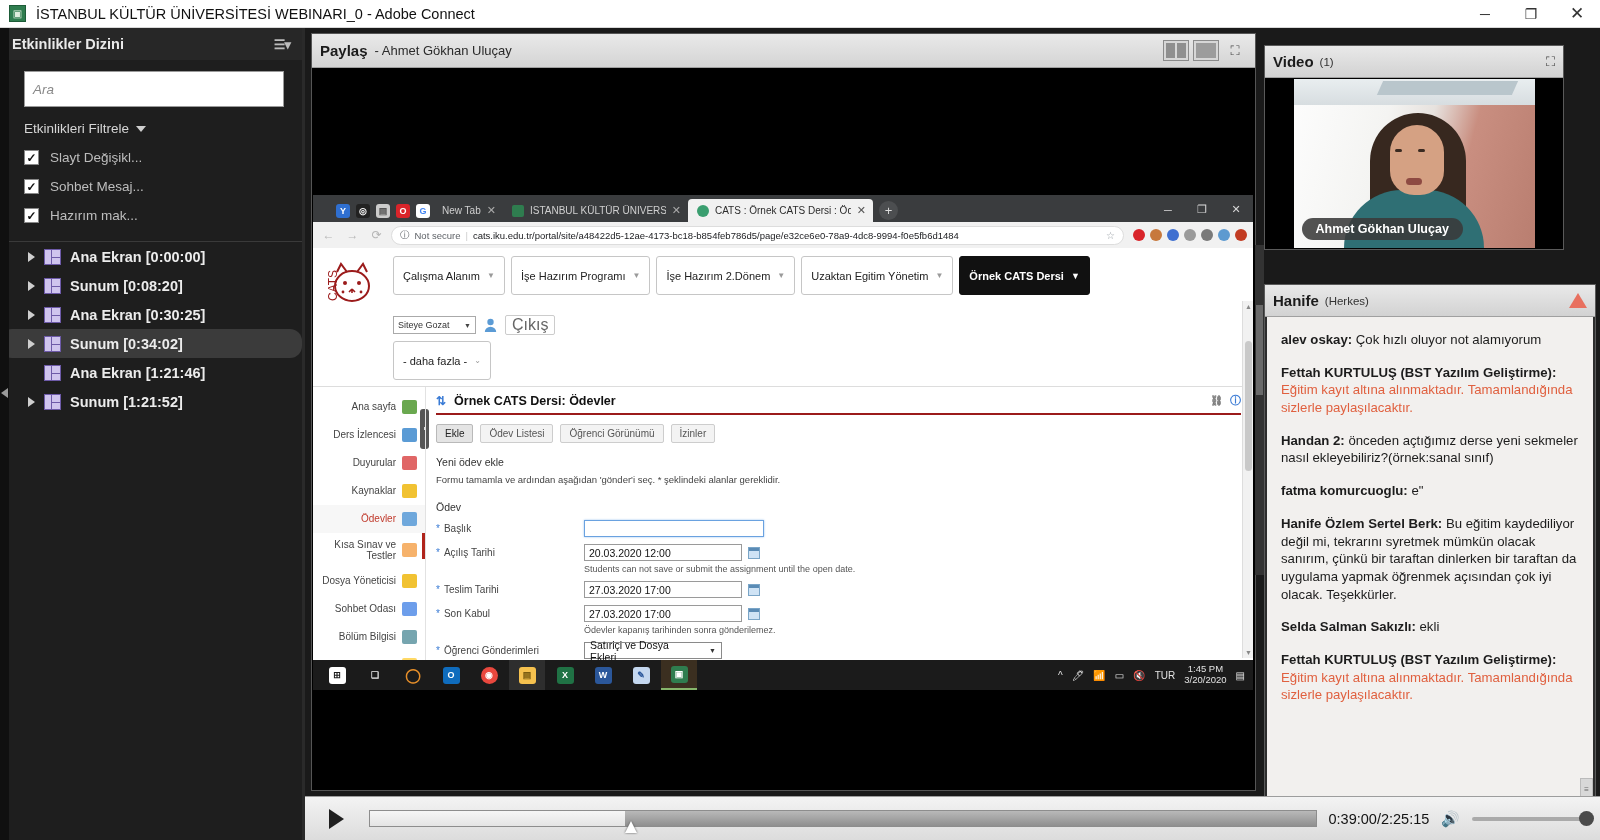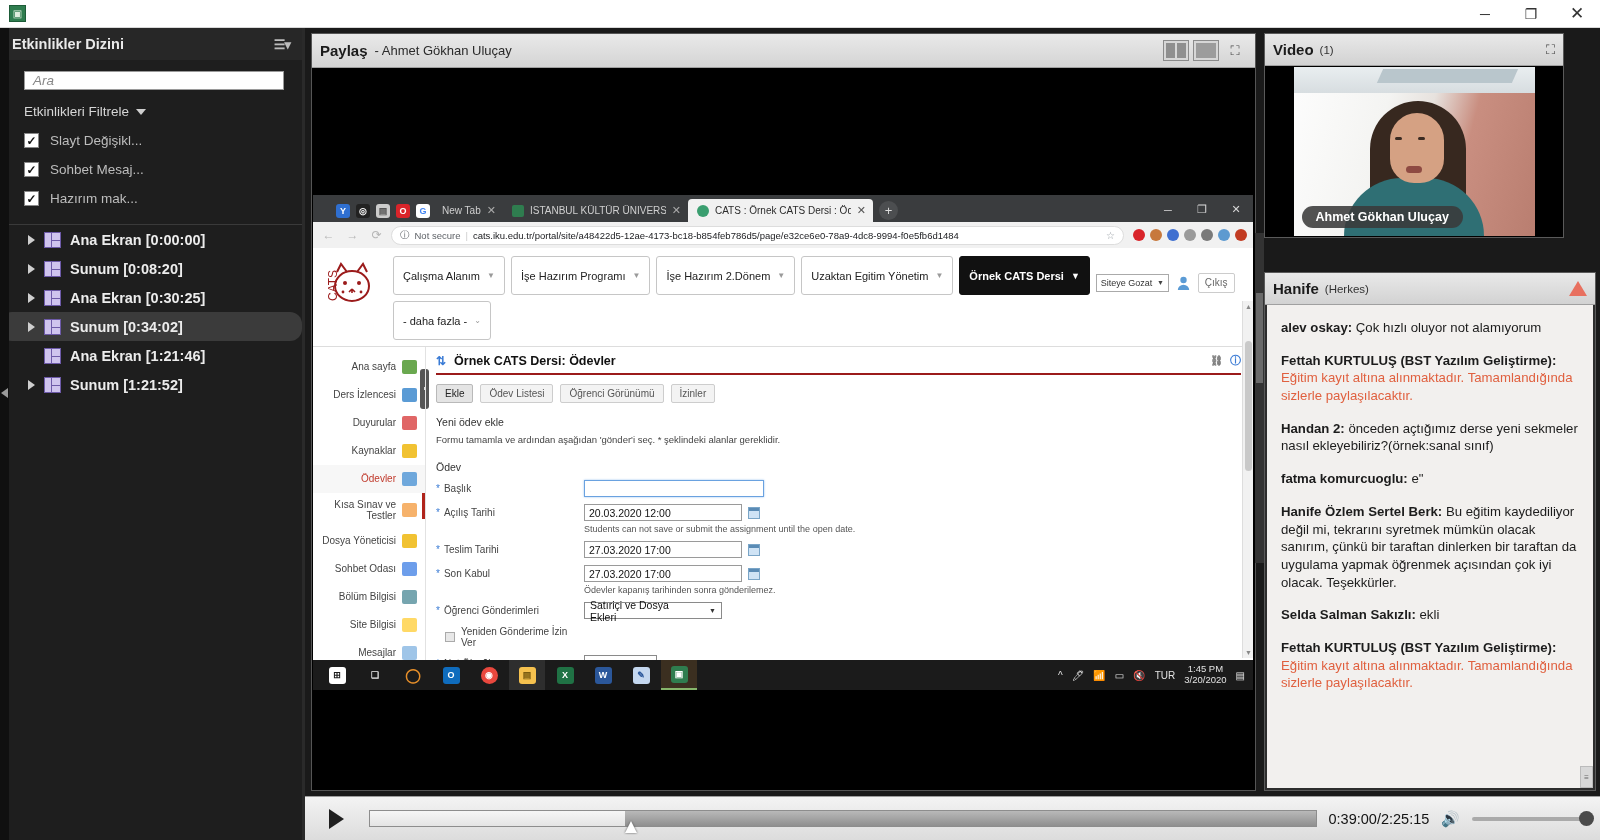--- a/index.html
+++ b/index.html
@@ -34,21 +34,21 @@
   .sidebar {
     position: absolute; left: 0; top: 28px; width: 305px; height: 812px;
     background: #1e1e1e; border-right: 3px solid #2a2a2a;
   }
   .sb-head {
     height: 32px; display: flex; align-items: center; padding: 0 12px;
     color: #e9e9e9; font-size: 14.5px; font-weight: bold; background: #272727;
   }
   .sb-head .ham { margin-left: auto; color: #bbb; font-size: 13px; letter-spacing: -1px; }
   .sb-search {
-    margin: 11px 18px 0 24px; height: 19px; background: #fff;
+    margin: 11px 18px 0 24px; height: 36px; background: #fff;
     border: 1px solid #9a9a9a; display: flex; align-items: center; padding: 0 8px;
   }
   .sb-search span { font-size: 13.5px; color: #888; font-style: italic; }
   .sb-filter {
     margin: 14px 0 0 24px; color: #d6d6d6; font-size: 13.5px;
     display: flex; align-items: center; gap: 7px;
   }
   .caret-d { width: 0; height: 0; border-left: 5px solid transparent; border-right: 5px solid transparent; border-top: 6px solid #cfcfcf; }
   .sb-check { margin: 14px 0 0 24px; display: flex; align-items: center; gap: 11px; color: #bdbdbd; font-size: 13.5px; }
   .cbox {
@@ -138,24 +138,24 @@
   .nav-row { display: flex; gap: 6px; flex-wrap: wrap; align-items: center; }
   .nav-pill {
     border: 1px solid #c6c6c6; background: #fff; border-radius: 3px; height: 39px;
     display: flex; align-items: center; gap: 7px; padding: 0 9px; font-size: 11px; color: #222;
   }
   .nav-pill.dark { background: #111; border-color: #111; color: #fff; font-weight: bold; }
   .nav-pill .cv { font-size: 8px; color: #9a9a9a; }
   .nav-pill.dark .cv { color: #fff; font-size: 9px; }
   .nav-row2 { margin-top: 6px; }
   .cats-acct { display: flex; align-items: center; gap: 8px; padding: 0 12px 0 0; margin-top: 14px; }
-  .sel-box { width: 73px; height: 18px; border: 1px solid #aaa; background: #fff; font-size: 9px; color: #333; display: flex; align-items: center; padding: 0 4px; }
+  .sel-box { width: 83px; height: 18px; border: 1px solid #aaa; background: #fff; font-size: 9px; color: #333; display: flex; align-items: center; padding: 0 4px; }
   .sel-box .av { margin-left: auto; font-size: 7px; color: #444; }
   .acct-av { width: 13px; height: 14px; position: relative; }
-  .logout-btn { border: 1px solid #ccc; height: 20px; display: flex; align-items: center; padding: 0 6px; font-size: 10px; color: #666; border-radius: 2px; }
+  .logout-btn { border: 1px solid #ccc; height: 20px; display: flex; align-items: center; padding: 0 6px; font-size: 16px; color: #666; border-radius: 2px; }
 
   .cats-main { display: flex; border-top: 1px solid #ddd; margin-top: 6px; height: 360px; }
   .cats-left { width: 112px; flex: none; padding-top: 6px; position: relative; }
   .cl-row { height: 28px; display: flex; align-items: center; justify-content: flex-end; gap: 6px; padding-right: 8px; font-size: 10px; color: #444; }
   .cl-row.tall { height: 34px; }
   .cl-row.active { background: #f7f7f7; color: #c0392b; }
   .cl-row .ci { width: 15px; height: 14px; flex: none; border-radius: 2px; }
   .cl-row .lbl2 { text-align: right; line-height: 1.15; }
   .cl-active-bar { position: absolute; right: 0; width: 3px; height: 26px; background: #b0241b; }
   .cl-drag { position: absolute; right: -4px; top: 22px; width: 9px; height: 40px; background: #555; border-radius: 3px; }
@@ -194,21 +194,21 @@
     display: flex; align-items: center; padding-left: 6px; gap: 2px;
   }
   .tk { width: 36px; height: 30px; display: flex; align-items: center; justify-content: center; }
   .tk .g { width: 17px; height: 17px; border-radius: 3px; display: flex; align-items: center; justify-content: center; font-size: 9px; color: #fff; font-weight: bold; }
   .tk.run { background: #2e2e2e; }
   .tk.run2 { background: #3b2f20; border-bottom: 2px solid #86b56b; }
   .tray { margin-left: auto; display: flex; align-items: center; gap: 9px; padding-right: 8px; color: #e2e2e2; font-size: 10px; }
   .clk { text-align: center; line-height: 1.15; font-size: 9.5px; }
 
   
-  .rcol { position: absolute; left: 1264px; top: 33px; width: 332px; height: 758px; }
+  .rcol { position: absolute; left: 1264px; top: 45px; width: 332px; height: 758px; }
   .pod { background: #2d2d2d; border: 1px solid #5a5a5a; }
   .pod-hd {
     height: 32px; background: linear-gradient(#e9e9e9,#d2d2d2); border-bottom: 1px solid #a0a0a0;
     display: flex; align-items: center; padding: 0 8px;
   }
   .pod-hd .h1 { font-size: 15px; font-weight: bold; color: #1b1b1b; }
   .pod-hd .h2 { font-size: 11.5px; color: #333; margin-left: 6px; }
   .pod-hd .fsx { margin-left: auto; color: #444; font-size: 13px; }
   .warn-tri { margin-left: auto; width: 0; height: 0; border-left: 9px solid transparent; border-right: 9px solid transparent; border-bottom: 15px solid #e8705f; }
 
@@ -261,20 +261,21 @@
 
   .cursor { position: absolute; left: 1013px; top: 406px; width: 30px; height: 30px; pointer-events: none; }
 </style>
 </head>
 <body>
 
 <div class="app">
 
   <div class="titlebar">
     <div class="tb-icon">▣</div>
+    <div class="tb-title">İSTANBUL KÜLTÜR ÜNİVERSİTESİ WEBINARI_0 - Adobe Connect</div>
     <div class="tb-ctrls">
       <div class="tb-btn">─</div>
       <div class="tb-btn">❐</div>
       <div class="tb-btn close">✕</div>
     </div>
   </div>
 
   <div class="sidebar">
     <div class="sb-head">
       <span>Etkinlikler Dizini</span>

